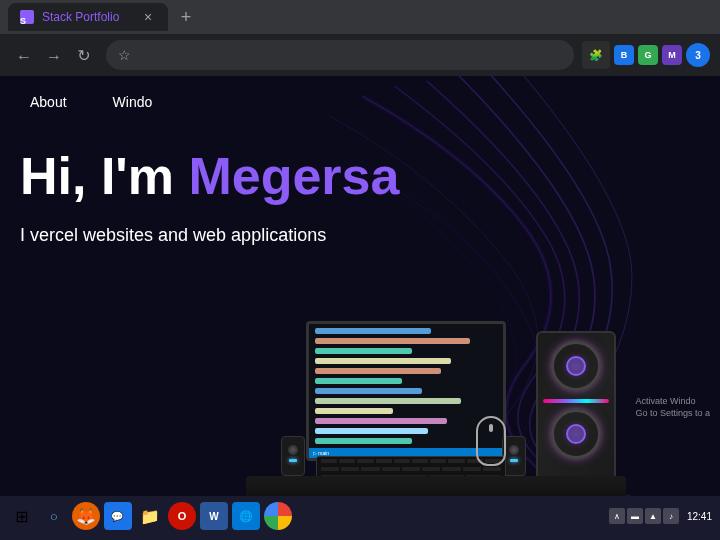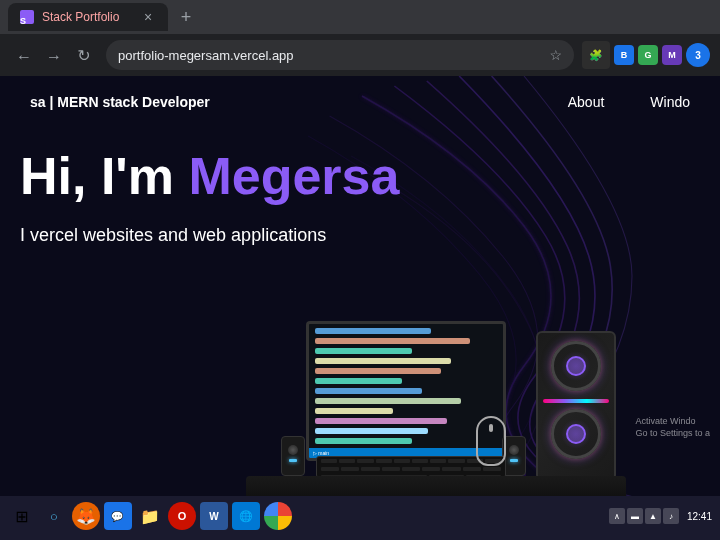--- a/index.html
+++ b/index.html
@@ -28,21 +28,21 @@
 
     .tab-favicon {
       width: 14px;
       height: 14px;
       background: #8b5cf6;
       border-radius: 2px;
       flex-shrink: 0;
     }
 
     .tab-title {
-      color: #fca5a5;
+      color: #8b5cf6;
       font-size: 12px;
       flex: 1;
       white-space: nowrap;
       overflow: hidden;
       text-overflow: ellipsis;
     }
 
     .tab-close {
       color: #9aa0a6;
       font-size: 14px;
@@ -428,21 +428,21 @@
       left: 160px;
       width: 120px;
       height: 30px;
       background: linear-gradient(135deg, #2a1a4a, #1a0a3a);
       border-radius: 4px;
     }
 
     
     .activate-windows {
       position: absolute;
-      bottom: 56px;
+      bottom: 76px;
       right: 10px;
       color: rgba(255,255,255,0.5);
       font-size: 9px;
       line-height: 1.4;
       z-index: 30;
     }
 
     
     .taskbar {
       width: 720px;
@@ -527,21 +527,20 @@
     <div class="new-tab-btn">+</div>
   </div>
 
   <div class="address-bar-row">
     <div class="nav-buttons">
       <div class="nav-btn">←</div>
       <div class="nav-btn">→</div>
       <div class="nav-btn">↻</div>
     </div>
     <div class="address-bar">
-      <span class="address-text">portfolio-megersam.vercel.app</span>
       <span class="star-icon">☆</span>
     </div>
     <div class="browser-actions">
       <div class="browser-action-btn" style="background:#2d2d2d;border-radius:4px;font-size:11px;">🧩</div>
       <div class="browser-action-btn ext-icon" style="background:#1a73e8;color:white;border-radius:4px;font-size:9px;">B</div>
       <div class="browser-action-btn ext-icon" style="background:#34a853;color:white;border-radius:4px;font-size:9px;">G</div>
       <div class="browser-action-btn ext-icon" style="background:#673ab7;color:white;border-radius:4px;font-size:9px;">M</div>
       <div class="browser-action-btn" style="background:#1a73e8;border-radius:50%;width:24px;height:24px;color:white;font-size:10px;font-weight:bold;">3</div>
     </div>
   </div>
@@ -568,21 +567,20 @@
       <path d="M140,0 Q240,110 260,180 Q280,250 230,320 Q180,390 310,430" fill="none" stroke="#6030c0" stroke-width="1.5" opacity="0.6"></path>
       <path d="M0,60 Q100,120 160,200 Q220,280 170,350 Q120,420 220,460" fill="none" stroke="#2a1060" stroke-width="1" opacity="0.4"></path>
       <path d="M170,0 Q270,120 280,190 Q290,260 240,330 Q190,400 330,430" fill="none" stroke="#7040d0" stroke-width="1.5" opacity="0.5"></path>
       <path d="M200,0 Q300,130 300,200 Q300,270 250,340 Q200,410 350,430" fill="none" stroke="#7848d8" stroke-width="1" opacity="0.4"></path>
       <path d="M40,80 Q140,140 190,220 Q240,300 190,370 Q140,440 260,460" fill="none" stroke="#2a1060" stroke-width="1" opacity="0.3"></path>
       <path d="M60,100 Q160,160 200,240 Q240,320 190,390" fill="none" stroke="#3a1870" stroke-width="1" opacity="0.3"></path>
     </svg>
   </div>
 
   <nav class="site-nav">
-    <span class="site-logo">sa | MERN stack Developer</span>
     <div class="site-nav-links">
       <a class="nav-link">About</a>
       <a class="nav-link">Windo</a>
     </div>
   </nav>
 
   <div class="hero">
     <div class="hero-title">
       <span>Hi, I'm </span><span class="highlight">Megersa</span>
     </div>

